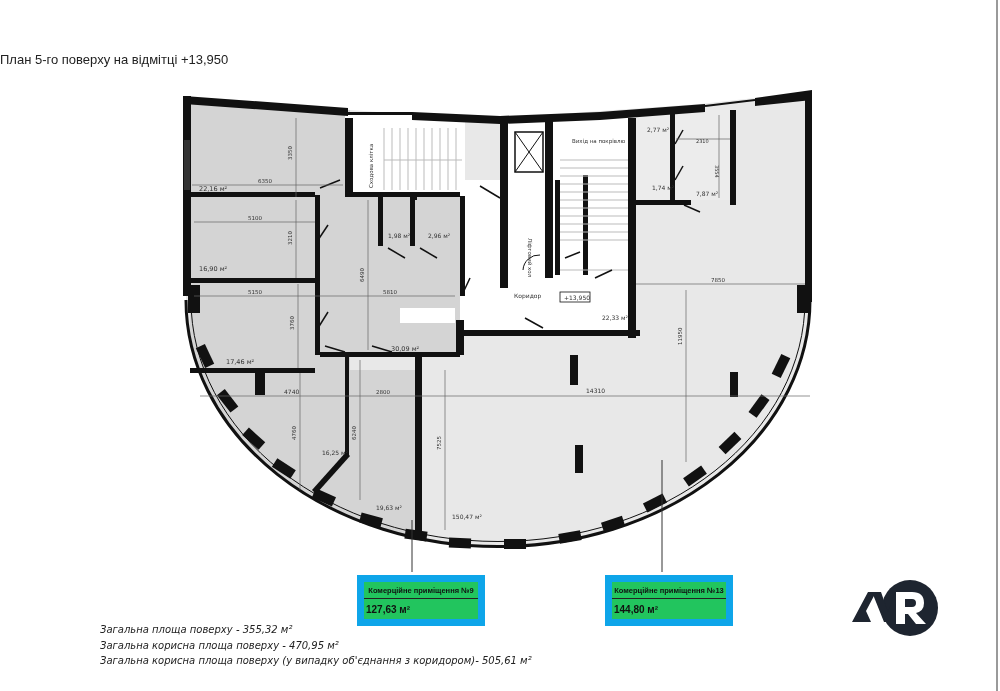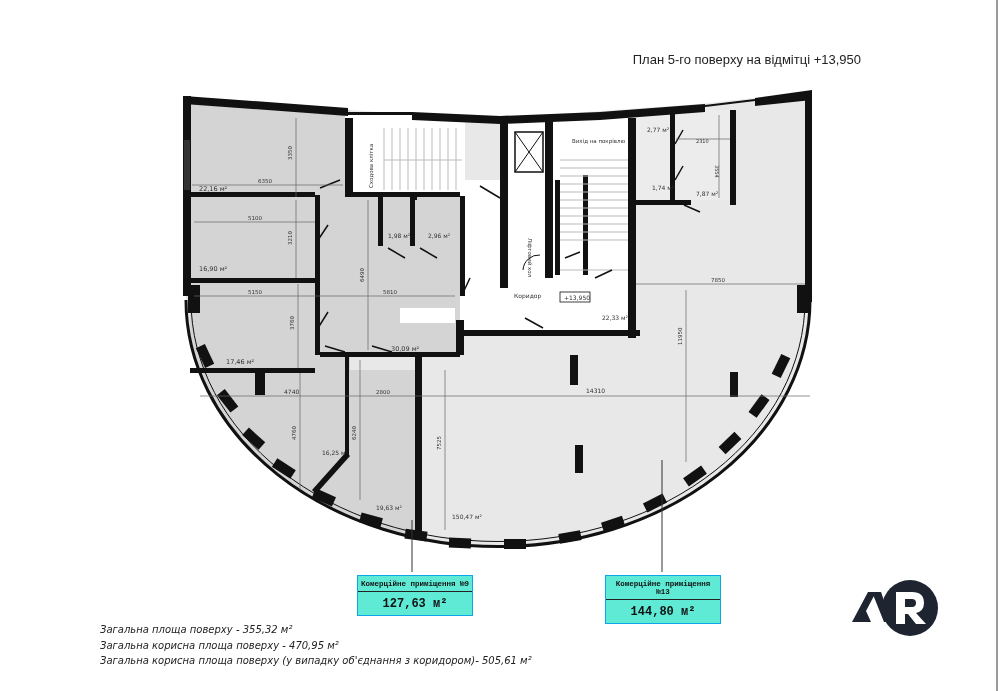--- a/index.html
+++ b/index.html
@@ -1,23 +1,23 @@
 <!DOCTYPE html>
 <html><head>
 <meta charset="utf-8">
 <style>
   html, body { margin:0; padding:0; background:#ffffff; }
   body { width:1000px; height:691px; position:relative; overflow:hidden; font-family:"Liberation Sans", sans-serif; }
-  .title { position:absolute; left:17px; width:844px; top:52px; text-align:right; font-size:13px; color:#222; }
+  .title { position:absolute; left:0; width:844px; top:52px; text-align:left; font-size:13px; color:#222; }
   .edge-line { position:absolute; left:996px; top:0; width:2px; height:691px; background:#9a9a9a; }
   svg.plan { position:absolute; left:0; top:0; }
   .lbl { font-family:"DejaVu Sans", sans-serif; fill:#333; }
-  .box { position:absolute; border:1px solid #0ea5e9; background:#5eead4; font-family:Liberation Mono, monospace; }
+  .box { position:absolute; border:7px solid #0ea5e9; background:#22c55e; font-family:Liberation Sans, sans-serif; }
   .box .head { font-size:7.5px; font-weight:bold; text-align:center; padding:4px 2px 3px; border-bottom:1px solid #222; color:#111; }
-  .box .val { font-size:12px; font-weight:bold; text-align:center; padding:5px 2px 4px; color:#111; }
+  .box .val { font-size:10px; font-weight:bold; padding:5px 2px 4px; color:#111; }
   .summary { position:absolute; left:100px; top:622px; font-family:"DejaVu Sans", sans-serif; font-size:10px; color:#222; line-height:15.5px; font-style:italic; }
   .logo { position:absolute; left:850px; top:578px; width:90px; height:60px; }
 </style>
 </head>
 <body>
 
 <div class="title">План 5-го поверху на відмітці +13,950</div>
 <div class="edge-line"></div>
 
 <svg class="plan" width="1000" height="691" viewBox="0 0 1000 691">

